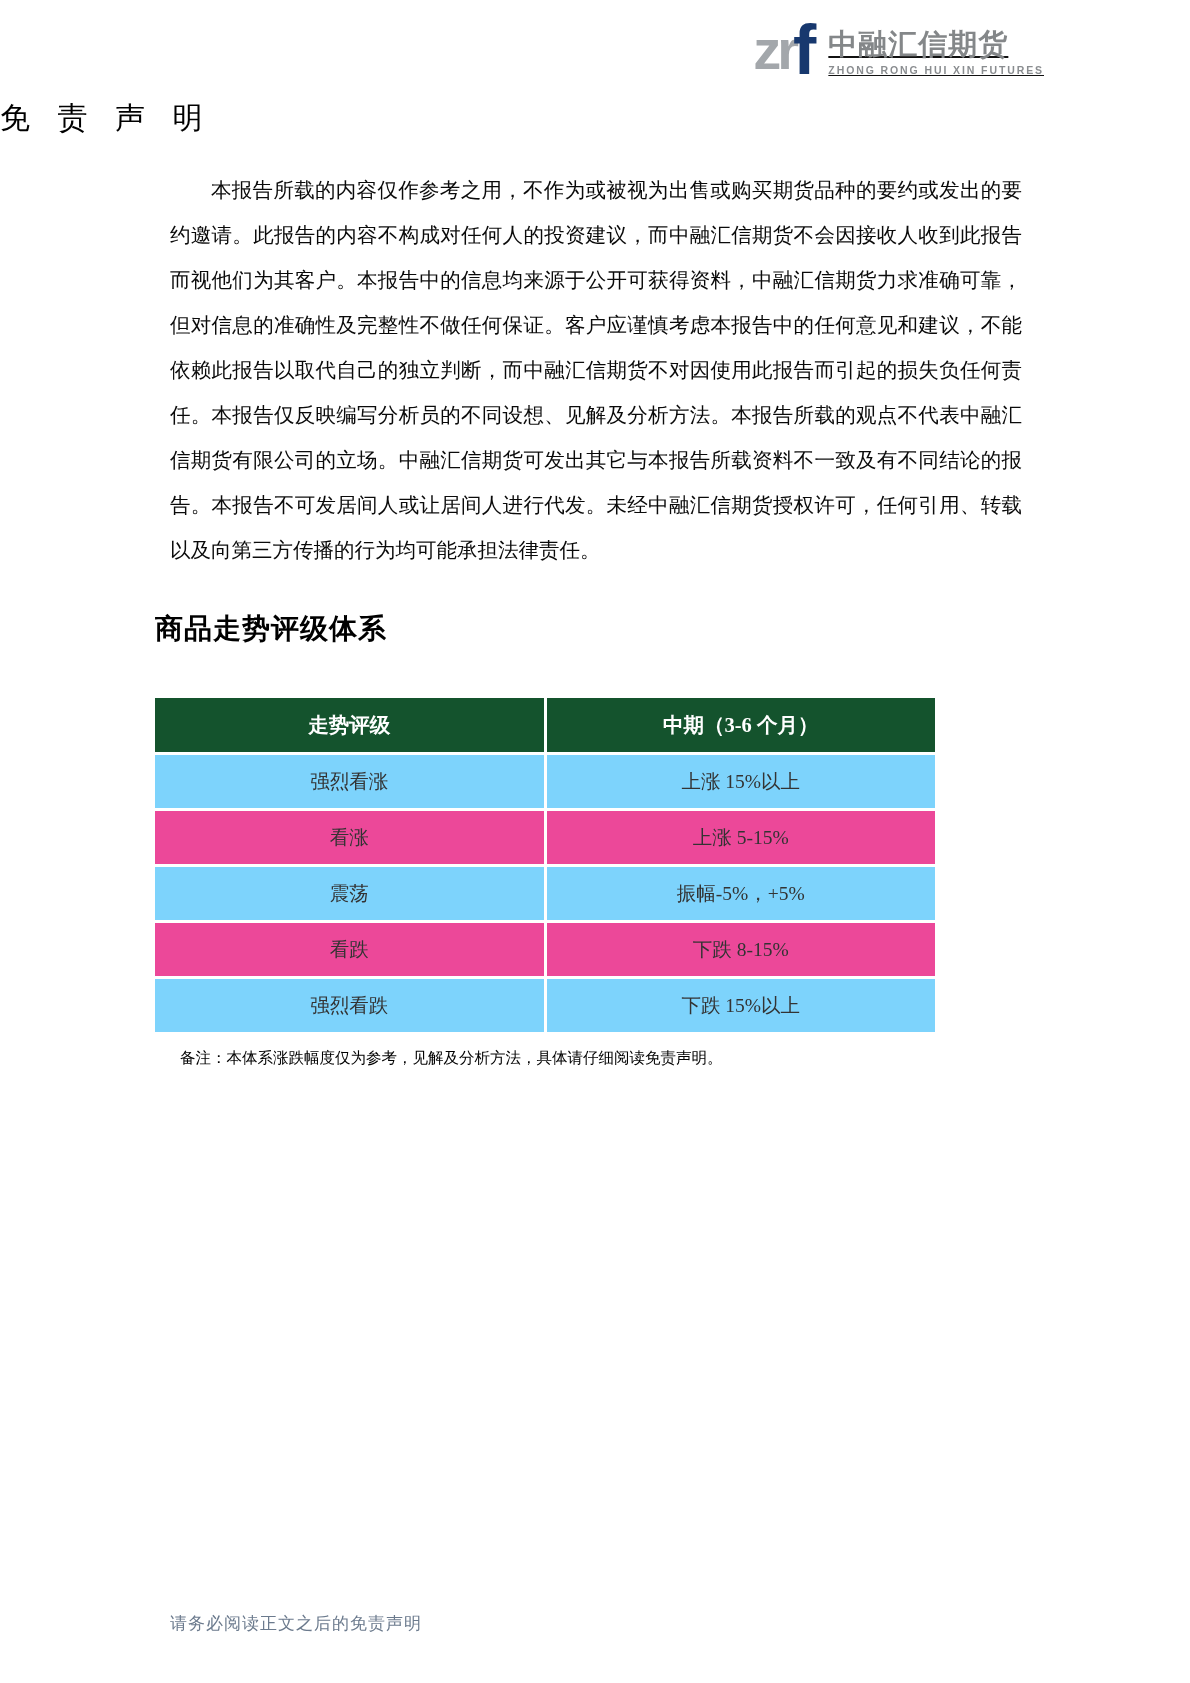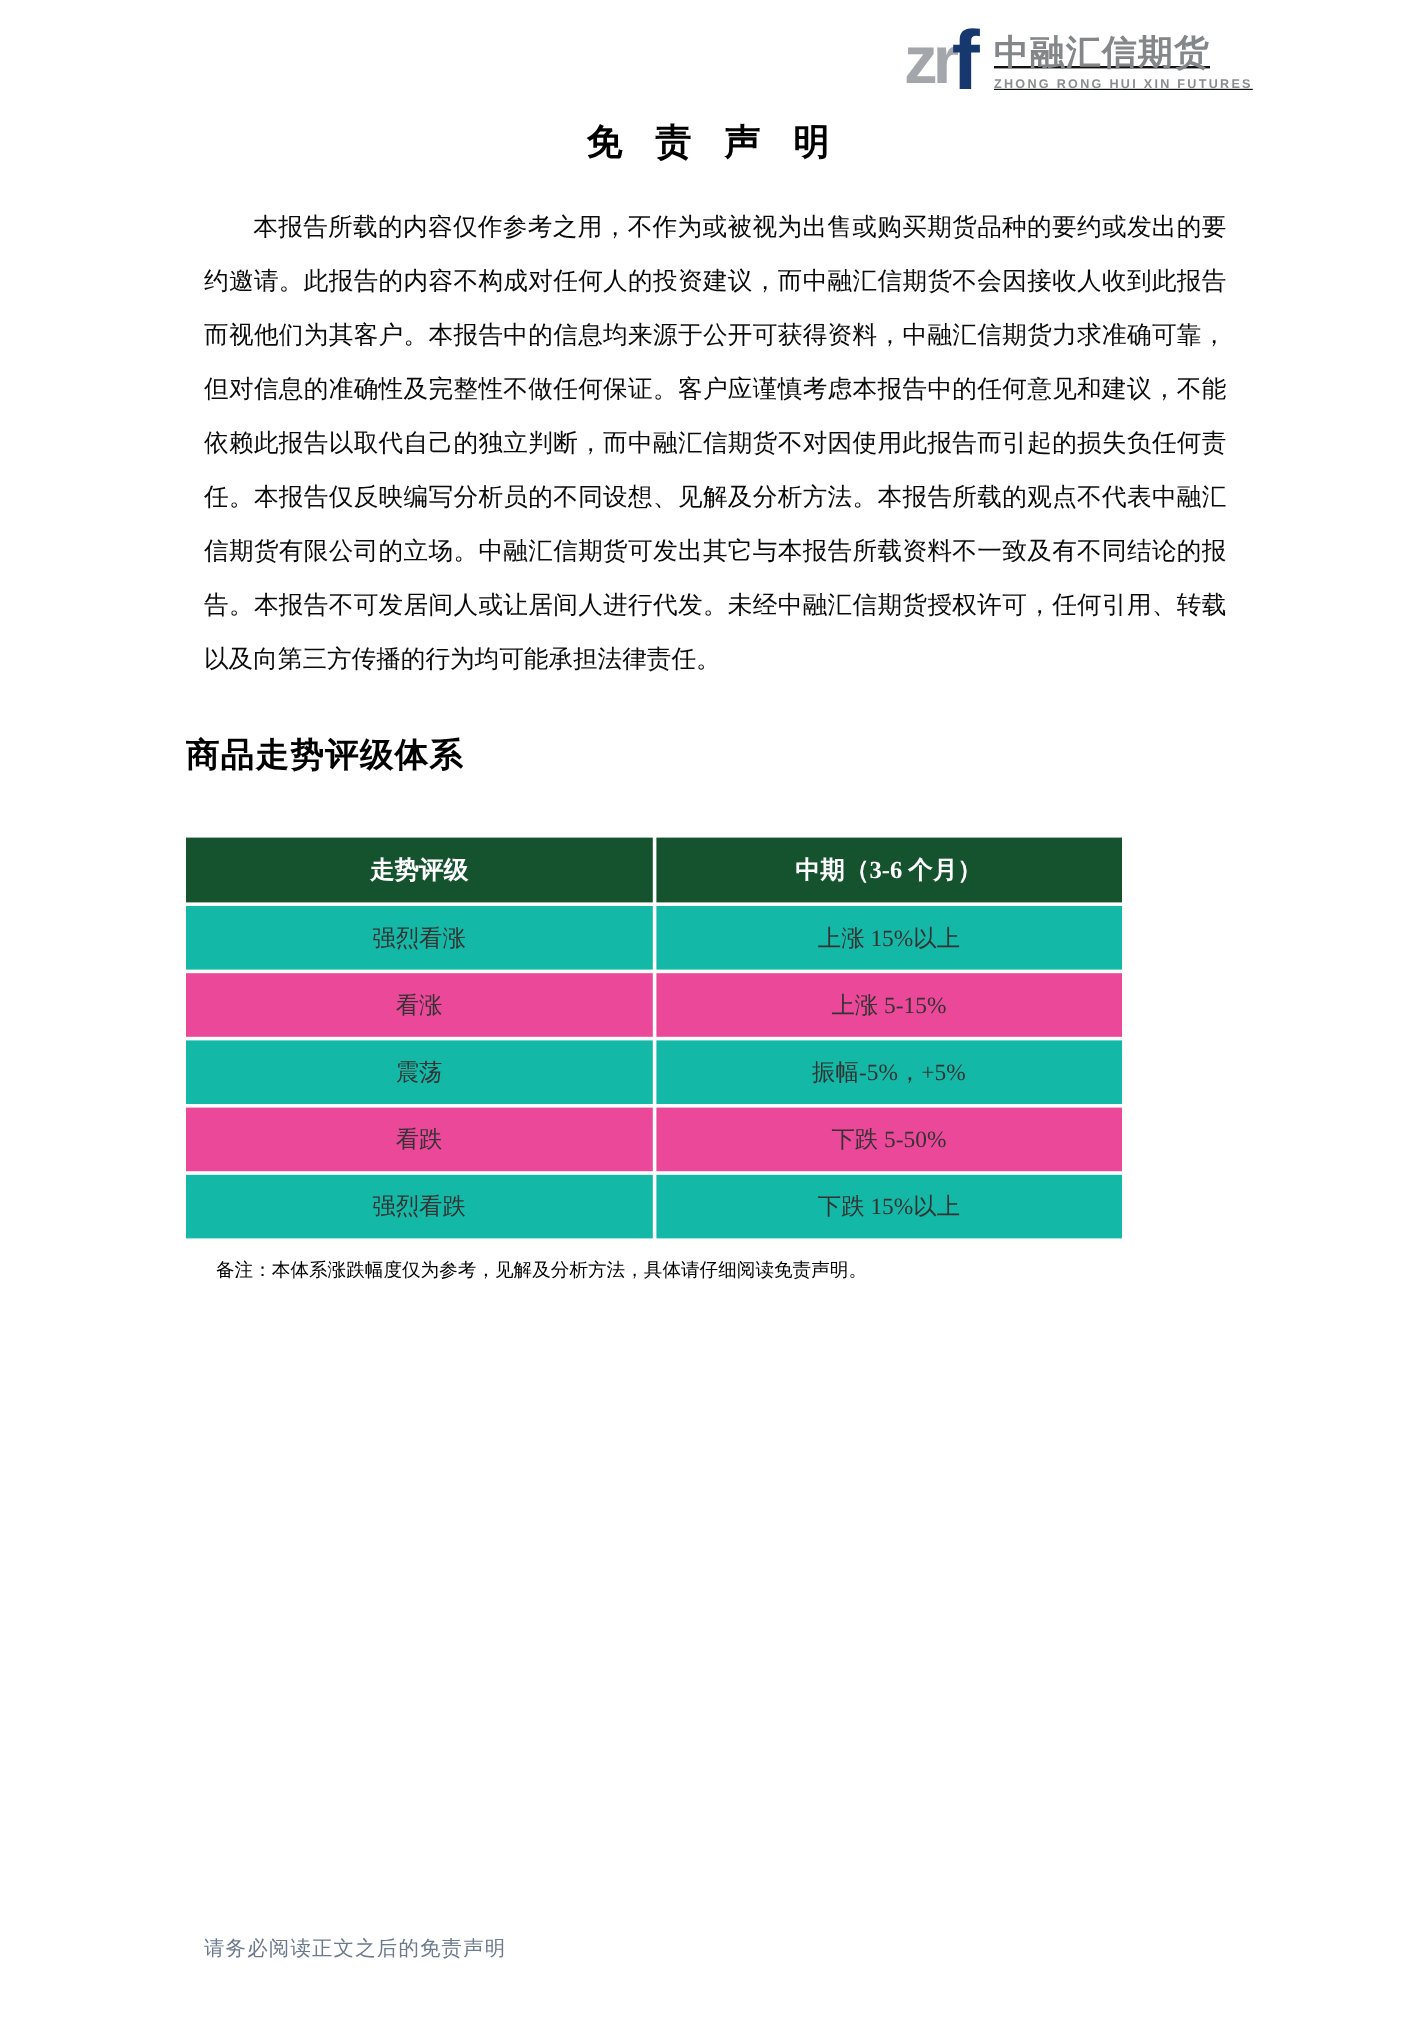--- a/index.html
+++ b/index.html
@@ -35,22 +35,22 @@
     font-size:29px;font-weight:bold;color:#848789;letter-spacing:1px;line-height:1.1;
   }
   .logo-en{
     font-family:"Liberation Sans","DejaVu Sans",sans-serif;
     font-size:10.5px;font-weight:bold;color:#8a8d90;letter-spacing:1.9px;margin-top:3px;
   }
 
   
   .doc-title{
     position:absolute;top:98px;left:0;width:100%;
-    margin:0;text-align:center;
-    font-size:30px;font-weight:bold;color:#000;
+    margin:0;text-align:left;
+    font-size:30px;font-weight:normal;color:#000;
     letter-spacing:10px;
   }
 
   
   .disclaimer{
     position:absolute;top:168px;left:170px;width:852px;
     margin:0;
     font-size:20.5px;line-height:45px;
     text-align:justify;text-indent:2em;
     color:#0a0a0a;
@@ -74,21 +74,21 @@
   }
   .t-cell{
     height:53px;
     display:flex;align-items:center;justify-content:center;
     font-size:19.5px;color:#333;
   }
   .t-row.head .t-cell{
     height:54px;
     background:#14532d;color:#ffffff;font-weight:bold;font-size:20.5px;
   }
-  .t-row.odd  .t-cell{background:#14b8a6;}
+  .t-row.odd  .t-cell{background:#7dd3fc;}
   .t-row.even .t-cell{background:#ec4899;}
 
   .table-note{
     position:absolute;top:1048px;left:180px;
     font-size:15.5px;color:#000;
   }
 
   
   .footer{
     position:absolute;top:1612px;left:170px;
@@ -131,21 +131,21 @@
     <div class="t-row even">
       <div class="t-cell">看涨</div>
       <div class="t-cell">上涨 5-15%</div>
     </div>
     <div class="t-row odd">
       <div class="t-cell">震荡</div>
       <div class="t-cell">振幅-5%，+5%</div>
     </div>
     <div class="t-row even">
       <div class="t-cell">看跌</div>
-      <div class="t-cell">下跌 5-50%</div>
+      <div class="t-cell">下跌 8-15%</div>
     </div>
     <div class="t-row odd">
       <div class="t-cell">强烈看跌</div>
       <div class="t-cell">下跌 15%以上</div>
     </div>
   </div>
 
   <div class="table-note">备注：本体系涨跌幅度仅为参考，见解及分析方法，具体请仔细阅读免责声明。</div>
 
   <div class="footer">请务必阅读正文之后的免责声明</div>

